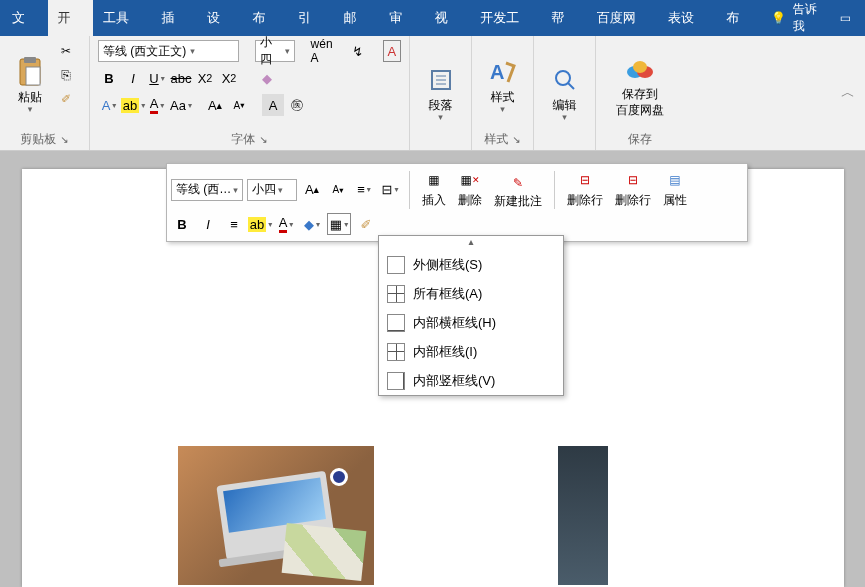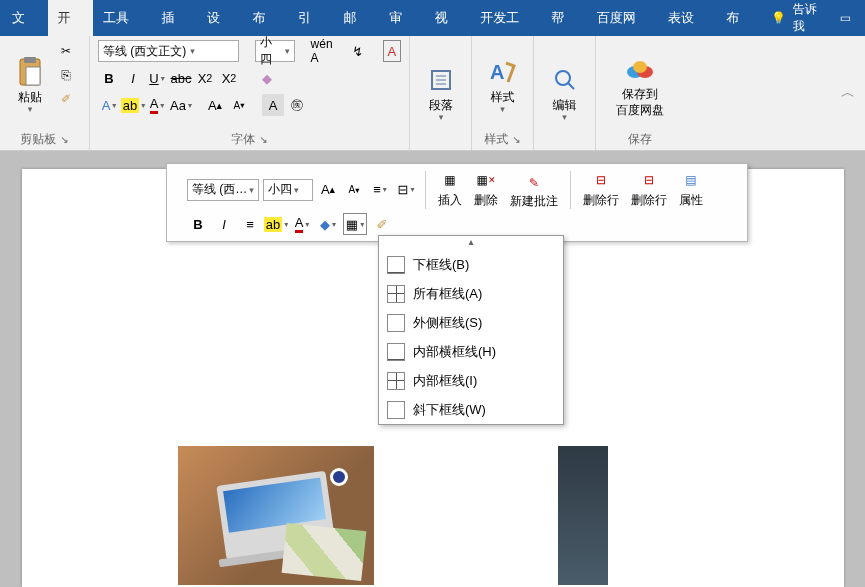--- a/index.html
+++ b/index.html
@@ -30,21 +30,21 @@
 .font-name { width: 170px; } .font-size { width: 46px; }
 .font-row2, .font-row3 { display: flex; align-items: center; gap: 2px; margin-top: 3px; }
 .fmt-btn { width: 22px; height: 22px; display: flex; align-items: center; justify-content: center; cursor: pointer; font-size: 13px; }
 .fmt-btn.caret-after::after { content: "▾"; font-size: 8px; margin-left: 2px; color: #666; }
 
 .ribbon-chevron { position: absolute; right: 10px; top: 50%; transform: translateY(-50%); color: #888; font-size: 14px; }
 
 .doc-area { background: #bfbfbf; height: 436px; padding: 18px 12px 0; position: relative; }
 .page { background: #fff; margin: 0 auto; width: 822px; height: 418px; box-shadow: 0 0 3px rgba(0,0,0,.3); position: relative; }
 
-.mini-toolbar { position: absolute; left: 166px; top: 12px; width: 582px; background: #fefefe; border: 1px solid #b5b5b5; box-shadow: 2px 2px 4px rgba(0,0,0,.2); padding: 6px 20px; z-index: 5; }
+.mini-toolbar { position: absolute; left: 166px; top: 12px; width: 582px; background: #fefefe; border: 1px solid #b5b5b5; box-shadow: 2px 2px 4px rgba(0,0,0,.2); padding: 6px 4px; z-index: 5; }
 .mini-row { display: flex; align-items: center; gap: 4px; }
 .mini-combo { background: #fff; border: 1px solid #aaa; height: 22px; display: flex; align-items: center; padding: 0 4px; font-size: 12px; }
 .mini-sep { width: 1px; height: 38px; background: #ccc; margin: 0 4px; }
 .mini-big { display: flex; flex-direction: column; align-items: center; padding: 0 4px; cursor: pointer; }
 .mini-big .mi { width: 24px; height: 20px; display: flex; align-items: center; justify-content: center; }
 .mini-big .ml { font-size: 12px; margin-top: 2px; }
 
 .dropdown { position: absolute; left: 378px; top: 84px; width: 186px; background: #fff; border: 1px solid #999; box-shadow: 2px 2px 5px rgba(0,0,0,.25); z-index: 10; }
 .dropdown .dd-item { display: flex; align-items: center; height: 29px; padding: 0 8px; cursor: pointer; gap: 8px; }
 .dropdown .dd-item.selected { outline: 2px solid #d04a3c; outline-offset: -2px; }
@@ -181,21 +181,21 @@
         <div class="fmt-btn">㊩</div>
       </div>
     </div>
     <div class="group-label">
       <span>字体</span>
       <span class="dialog-launcher">↘</span>
     </div>
   </div>
 
   <div class="ribbon-group" style="width:62px">
-    <div class="group-body" style="justify-content:flex-end">
+    <div class="group-body" style="justify-content:center">
       <div class="big-btn">
         <div class="icon-slot">
             <svg width="24" height="24">
               <rect x="3" y="3" width="18" height="18" fill="none" stroke="#5b7da6" stroke-width="2"></rect>
               <line x1="7" y1="8" x2="17" y2="8" stroke="#5b7da6"></line>
               <line x1="7" y1="12" x2="17" y2="12" stroke="#5b7da6"></line>
               <line x1="7" y1="16" x2="17" y2="16" stroke="#5b7da6"></line>
             </svg>
           </div>
         <div class="label">段落</div>
@@ -323,42 +323,38 @@
       <div class="fmt-btn caret-after" style="color:#3a78c9">◆</div>
       <div class="fmt-btn caret-after" style="border:1px solid #888;width:24px">▦</div>
       <div class="fmt-btn" style="color:#c79648">✐</div>
     </div>
   </div>
 
   <div class="dropdown">
     <div class="scroll-up">▴</div>
     <div id="dd-items">
         <div class="dd-item">
-          <div class="dd-icon bd-b"></div>
-          <div class="dd-label">下框线(B)</div>
+          <div class="dd-icon bd-all"></div>
+          <div class="dd-label">外侧框线(S)</div>
         </div>
         <div class="dd-item">
           <div class="dd-icon bd-grid"></div>
           <div class="dd-label">所有框线(A)</div>
         </div>
         <div class="dd-item">
-          <div class="dd-icon bd-all"></div>
-          <div class="dd-label">外侧框线(S)</div>
-        </div>
-        <div class="dd-item">
           <div class="dd-icon bd-b"></div>
           <div class="dd-label">内部横框线(H)</div>
         </div>
         <div class="dd-item">
           <div class="dd-icon bd-grid"></div>
           <div class="dd-label">内部框线(I)</div>
         </div>
         <div class="dd-item">
-          <div class="dd-icon bd-none"></div>
-          <div class="dd-label">斜下框线(W)</div>
+          <div class="dd-icon bd-r"></div>
+          <div class="dd-label">内部竖框线(V)</div>
         </div>
       </div>
   </div>
 
   <div class="photo left">
     <div class="laptop"></div>
       <div class="mug"></div>
       <div class="maps"></div>
   </div>
   <div class="photo right"></div>

